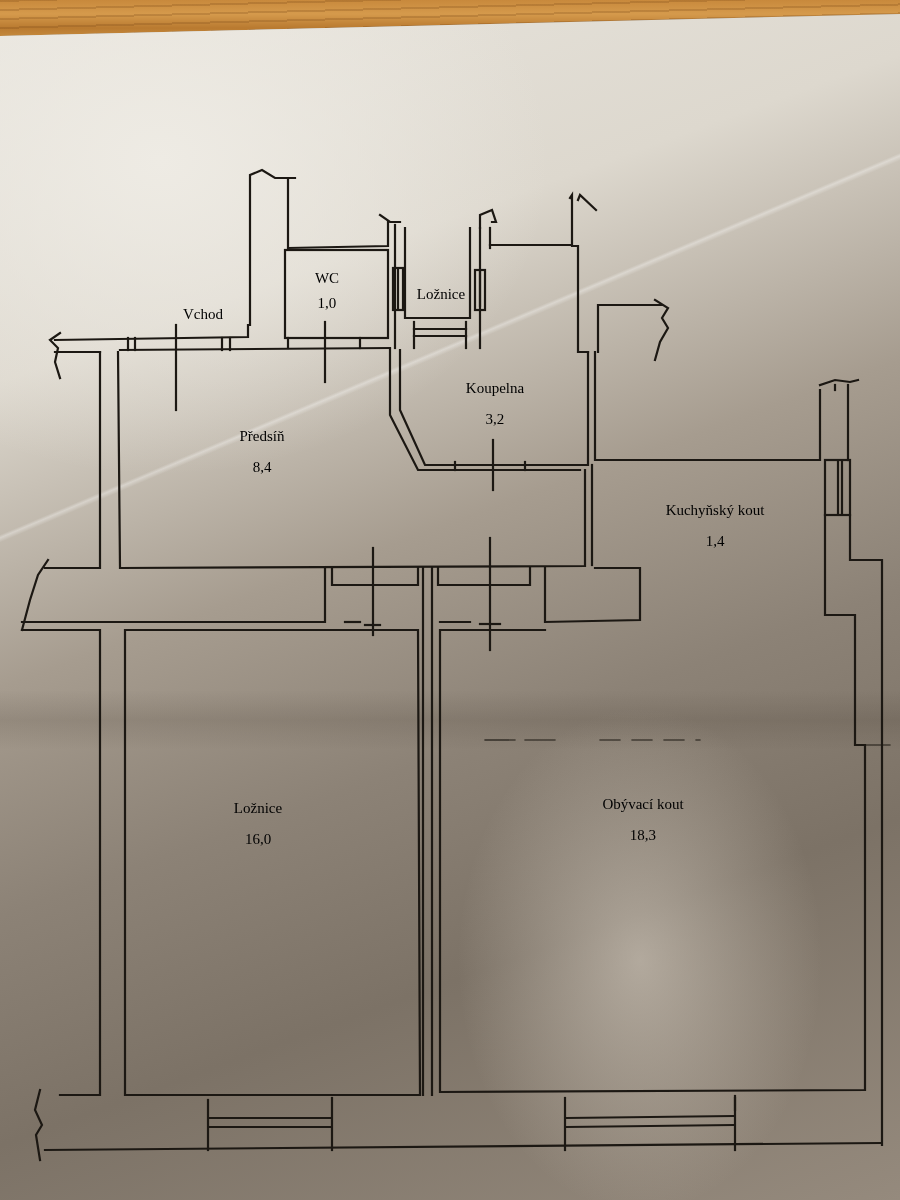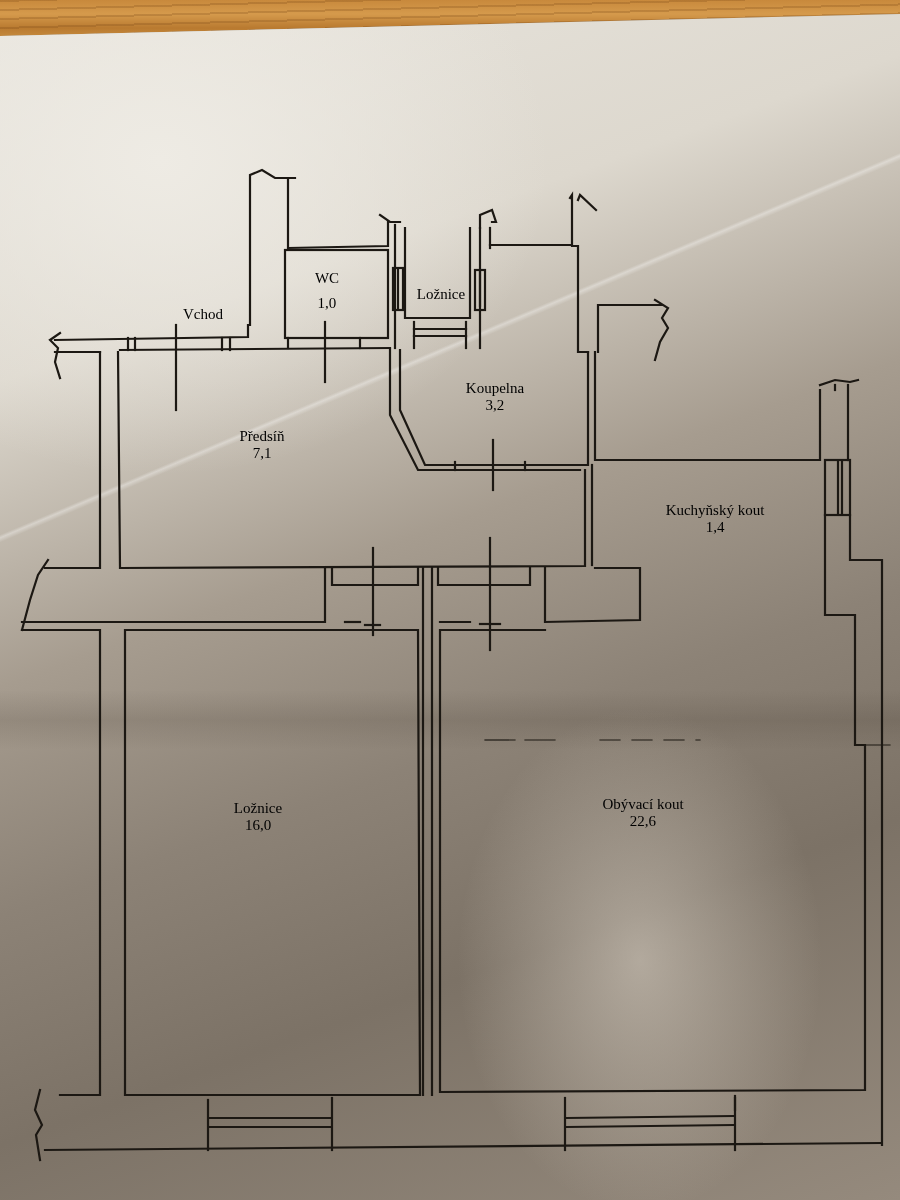--- a/index.html
+++ b/index.html
@@ -34,21 +34,21 @@
   .shadow-band {
     position: absolute; left: 0; top: 690px; width: 900px; height: 60px;
     background: linear-gradient(180deg, rgba(0,0,0,0) 0%, rgba(40,30,20,0.12) 50%, rgba(0,0,0,0) 100%);
   }
   svg.plan { position: absolute; left: 0; top: 0; }
   .label {
     position: absolute; color: #000000; font-size: 15px; text-align: center;
     white-space: nowrap; transform: translateX(-50%); line-height: 1.15;
   }
   .label .name { display: block; }
-  .label .area { display: block; }
+  .label .area { display: block; margin-top: 14px; }
   .label.tight .area { margin-top: 8px; }
 </style>
 </head>
 <body>
 
 <div class="wood"></div>
 <div class="wood-grain"></div>
 <div class="paper"></div>
 <div class="fold"></div>
 <div class="shadow-band"></div>
@@ -171,30 +171,30 @@
 </div>
 <div class="label tight" style="left:327px; top:270px;">
   <span class="name">WC</span>
   <span class="area">1,0</span>
 </div>
 <div class="label" style="left:441px; top:286px;">
   <span class="name">Ložnice</span>
 </div>
 <div class="label" style="left:262px; top:428px;">
   <span class="name">Předsíň</span>
-  <span class="area">7,1</span>
+  <span class="area">8,4</span>
 </div>
 <div class="label" style="left:495px; top:380px;text-align:center;">
   <span class="name">Koupelna</span>
   <span class="area">3,2</span>
 </div>
 <div class="label" style="left:715px; top:502px;">
   <span class="name">Kuchyňský kout</span>
   <span class="area">1,4</span>
 </div>
 <div class="label" style="left:258px; top:800px;font-family:Liberation Serif, serif;">
   <span class="name">Ložnice</span>
   <span class="area">16,0</span>
 </div>
 <div class="label" style="left:643px; top:796px;">
   <span class="name">Obývací kout</span>
-  <span class="area">22,6</span>
+  <span class="area">18,3</span>
 </div>
 
 </body></html>

